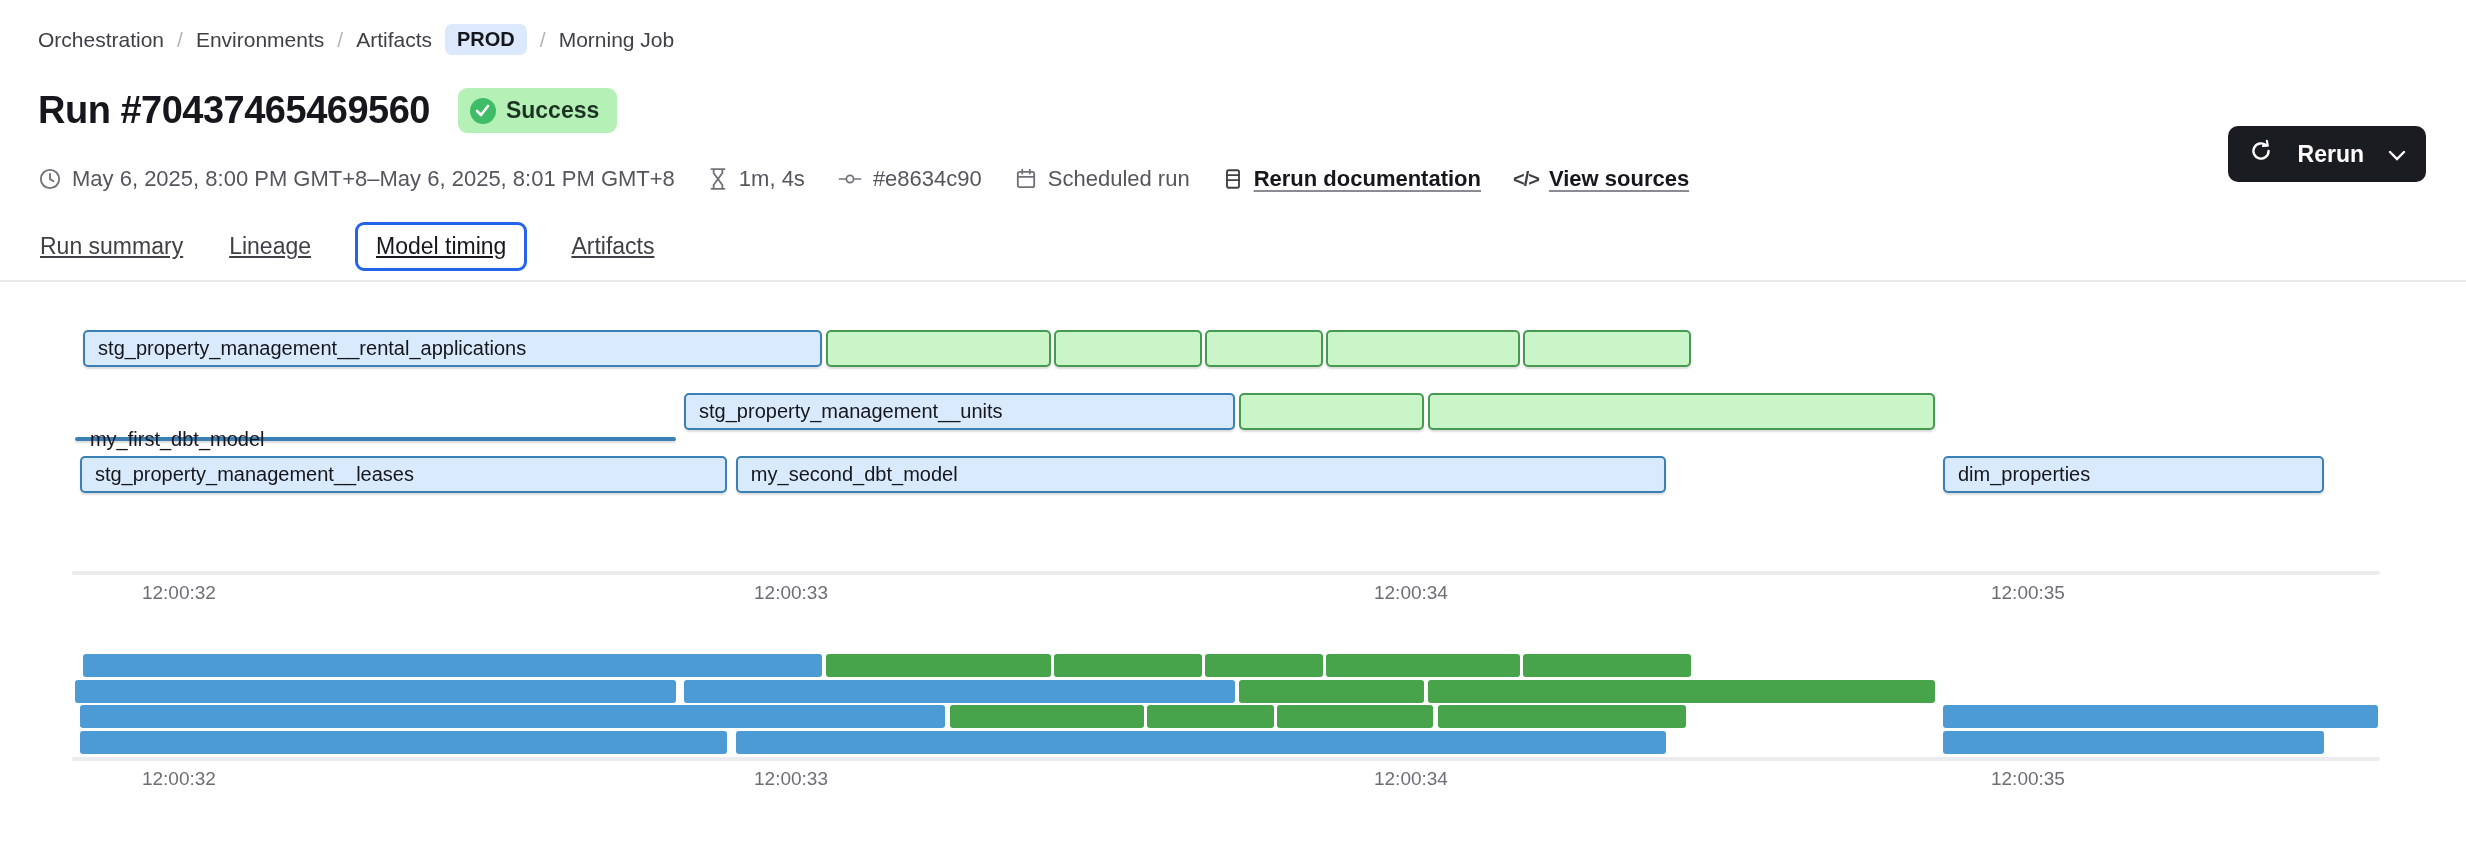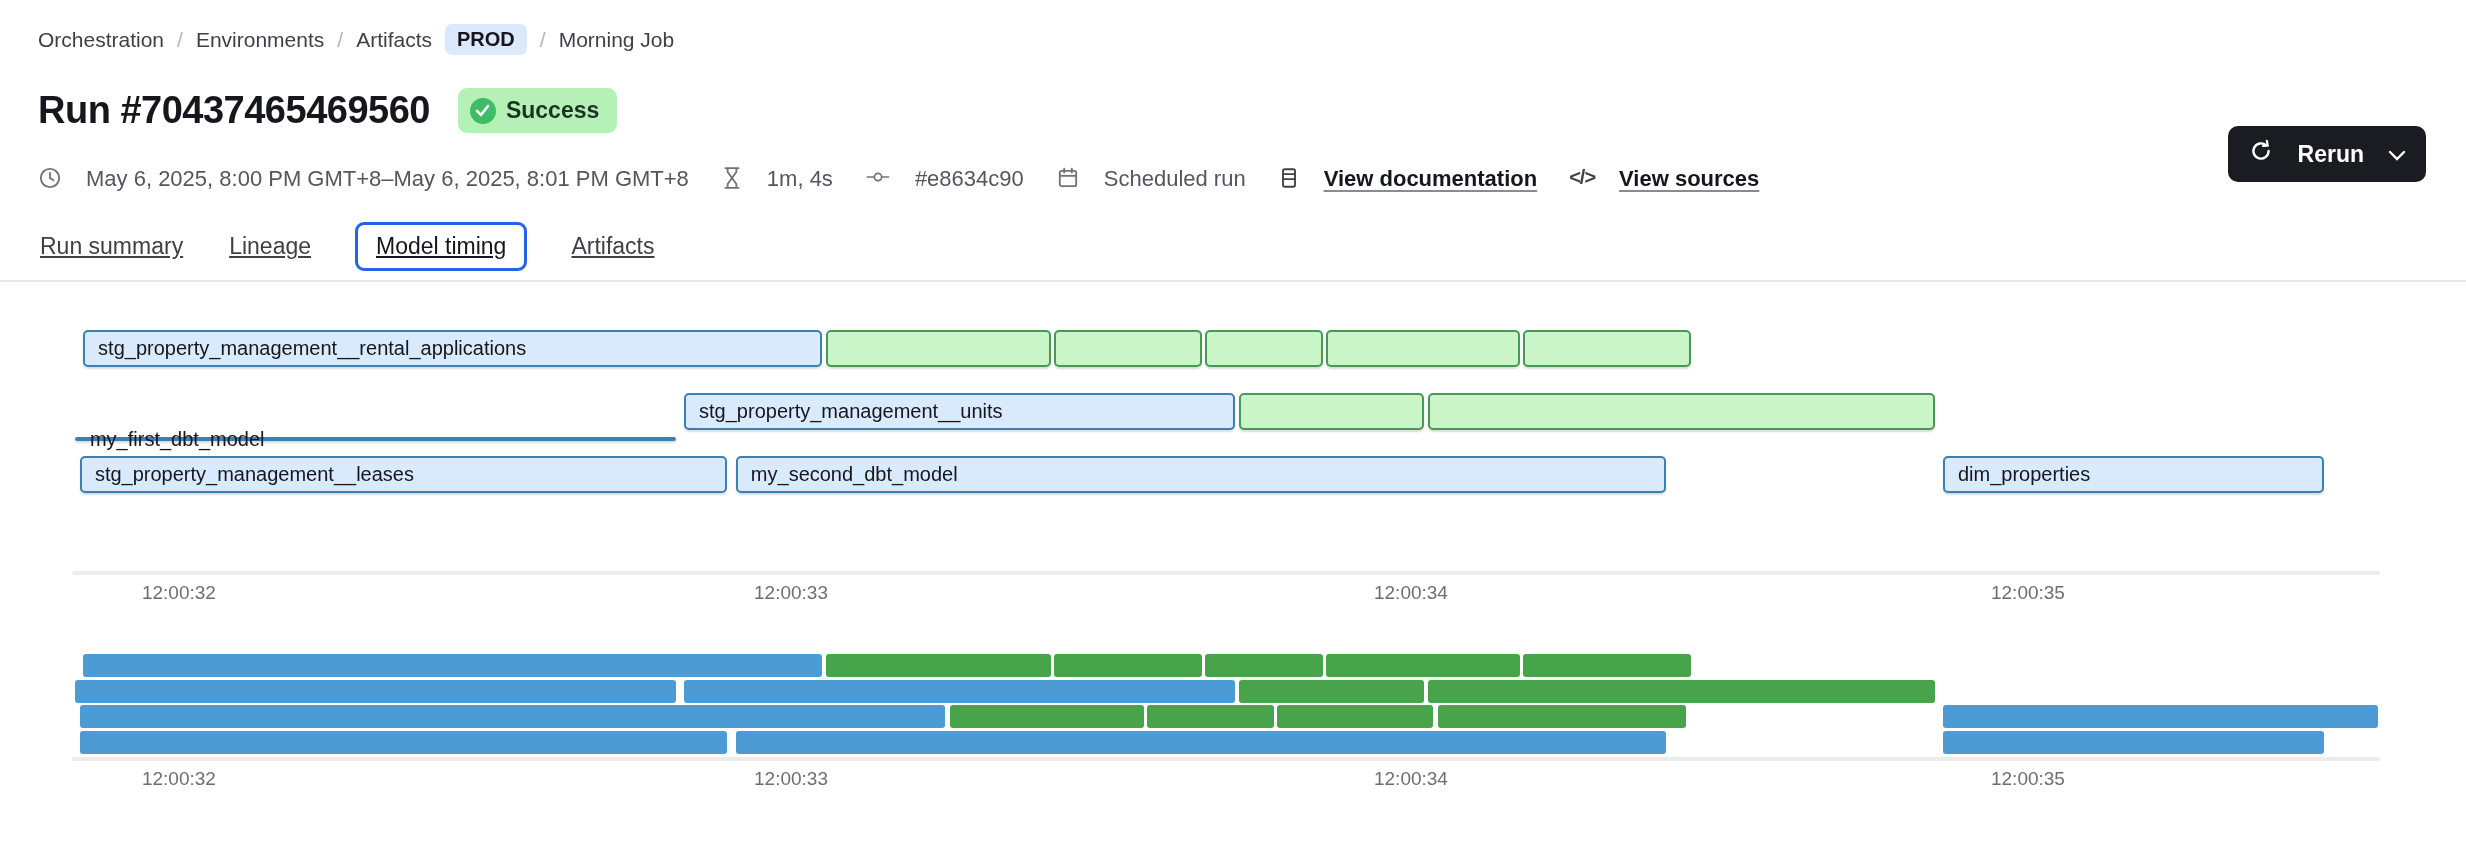--- a/index.html
+++ b/index.html
@@ -18,21 +18,21 @@
   .title-row { position:absolute; left:38px; top:88px; display:flex; align-items:center; gap:28px; }
   .run-title { font-size:38px; font-weight:600; letter-spacing:-0.5px; color:#16161d; }
   .status-badge { display:flex; align-items:center; gap:10px; background:var(--badge-success-bg);
     border-radius:9px; padding:9px 18px 9px 12px; font-size:23px; font-weight:600; color:#1c3324; }
   .status-check { width:26px; height:26px; border-radius:50%; background:var(--success-icon);
     display:flex; align-items:center; justify-content:center; }
 
   
   .meta-row { position:absolute; left:38px; top:166px; display:flex; align-items:center; gap:32px;
     font-size:22px; color:#55555e; }
-  .meta-item { display:flex; align-items:flex-start; gap:24px; white-space:nowrap; }
+  .meta-item { display:flex; align-items:center; gap:10px; white-space:nowrap; }
   .meta-item svg { display:block; }
   .meta-link { color:#16161d; font-weight:600; text-decoration:underline; text-underline-offset:4px;
     text-decoration-color:#8a8a92; cursor:pointer; }
   .code-glyph { font-size:20px; color:#3f3f46; font-weight:600; letter-spacing:-1px; }
 
   
   .rerun-btn { position:absolute; top:126px; right:40px; height:56px; min-width:176px;
     background:var(--button-dark); color:#ffffff; border:none; border-radius:10px;
     display:flex; align-items:center; justify-content:center; gap:24px;
     font-size:23px; font-weight:700; font-family:"Liberation Sans",sans-serif; cursor:pointer; padding:0 20px; }
@@ -151,21 +151,21 @@
       <span>Scheduled run</span>
     </div>
     <div class="meta-item">
       <span>
         <svg width="22" height="24" viewBox="0 0 20 22" fill="none" stroke="#3f3f46" stroke-width="1.7" stroke-linecap="round">
             <rect x="4.5" y="3" width="11" height="16" rx="1.5"></rect>
             <line x1="4.5" y1="7.5" x2="15.5" y2="7.5"></line>
             <line x1="4.5" y1="12" x2="15.5" y2="12"></line>
           </svg>
       </span>
-      <span class="meta-link">View documentation</span>
+      <span class="meta-link">Rerun documentation</span>
     </div>
     <div class="meta-item">
       <span class="code-glyph">&lt;/&gt;</span>
       <span class="meta-link">View sources</span>
     </div>
   </div>
 
   <div class="tabs-row">
     <div class="tab">Run summary</div>
     <div class="tab">Lineage</div>

